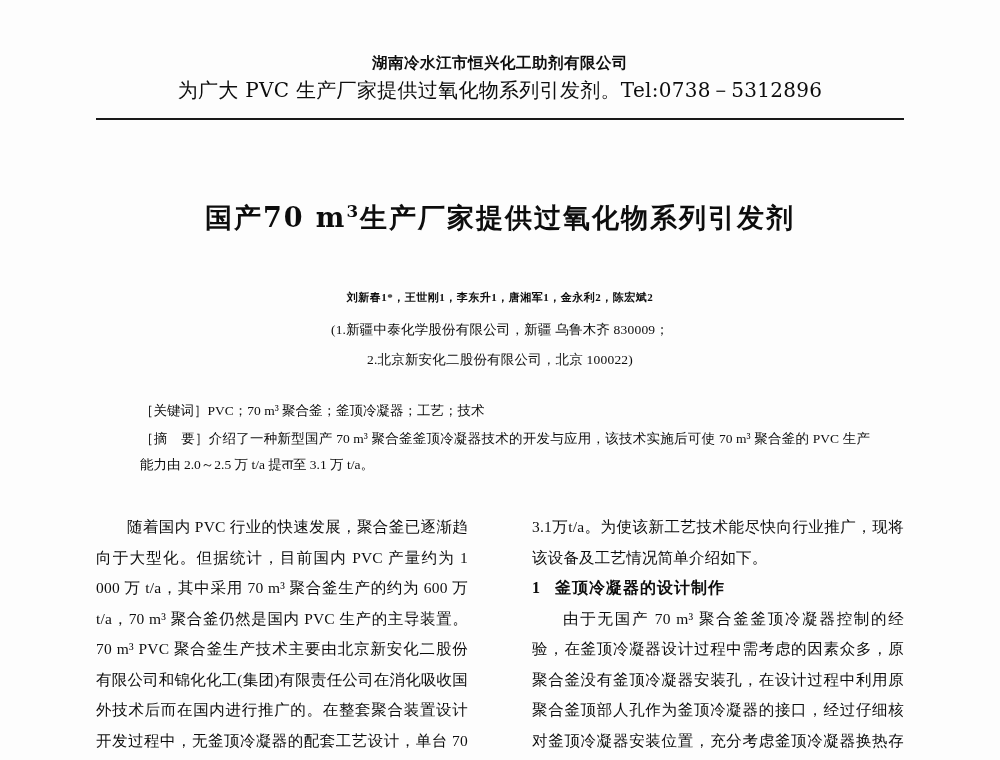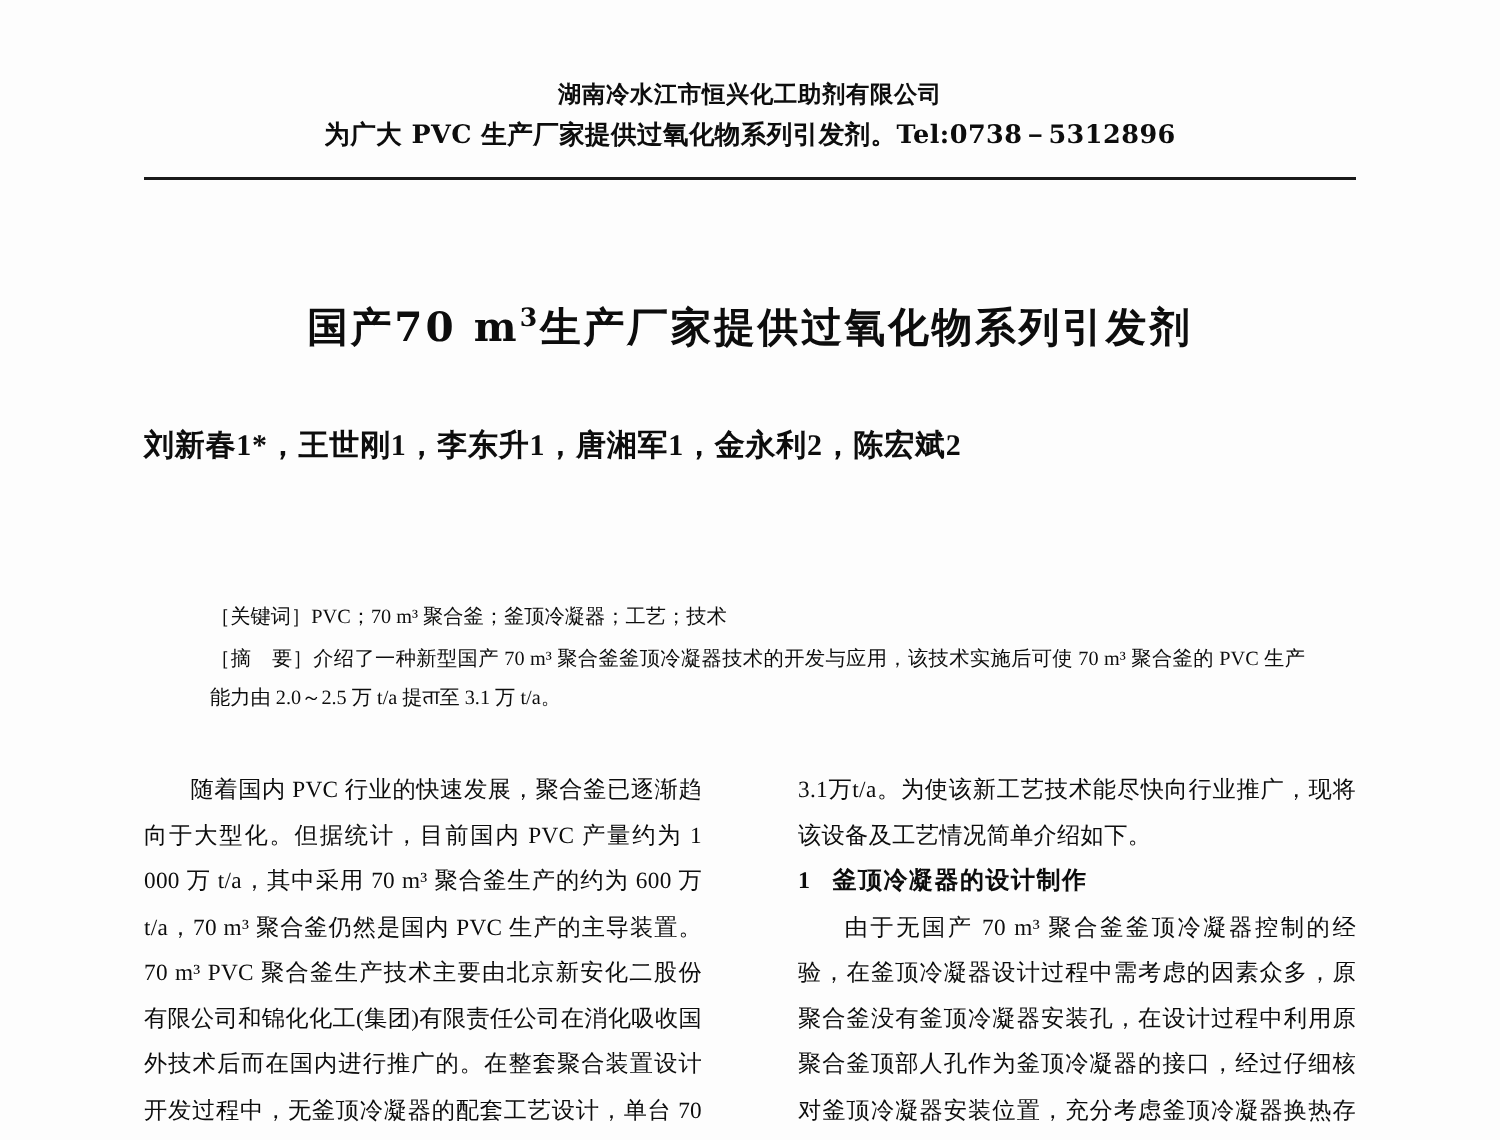--- a/index.html
+++ b/index.html
@@ -34,22 +34,22 @@
   }
   .ad-line1 {
     font-family: "DejaVu Serif", "Liberation Serif", serif;
     font-weight: bold;
     font-size: 15.5px;
     letter-spacing: 0.5px;
     line-height: 22px;
   }
   .ad-line2 {
     font-family: "DejaVu Serif", "Liberation Serif", serif;
-    font-weight: bold;
-    font-size: 17px;
+    font-weight: normal;
+    font-size: 20px;
     letter-spacing: 0.3px;
     line-height: 24px;
     margin-top: 4px;
   }
   .rule {
     position: absolute;
     left: 96px;
     top: 118px;
     width: 808px;
     border-top: 2px solid #1a1a1a;
@@ -70,22 +70,22 @@
   }
   .title .nonitalic { font-style: normal; }
   sup { font-size: 0.62em; vertical-align: super; }
 
   
   .authors {
     position: absolute;
     left: 96px;
     top: 282px;
     width: 808px;
-    text-align: left;
-    font-size: 20px;
+    text-align: center;
+    font-size: 11px;
     font-weight: bold;
     letter-spacing: 0.5px;
     line-height: 30px;
   }
   .affil {
     position: absolute;
     left: 96px;
     top: 315px;
     width: 808px;
     text-align: center;
@@ -140,20 +140,24 @@
   </div>
 
   <div class="rule"></div>
 
   <div class="title">
     <span class="nonitalic">国产</span><span class="nonitalic">70 m</span><sup class="nonitalic">3</sup><span class="nonitalic">生产厂家提供过氧化物系列引发剂</span>
   </div>
 
   <div class="authors">刘新春1*，王世刚1，李东升1，唐湘军1，金永利2，陈宏斌2</div>
 
+  <div class="affil">
+    <div>(1.新疆中泰化学股份有限公司，新疆 乌鲁木齐 830009；</div>
+    <div>2.北京新安化二股份有限公司，北京 100022)</div>
+  </div>
 
   <div class="meta">
     <div class="kw">
       <span>［关键词］</span><span>PVC；70 m³ 聚合釜；釜顶冷凝器；工艺；技术</span>
     </div>
     <div class="abs">
       <span>［摘　要］</span><span class="abs-body">介绍了一种新型国产 70 m³ 聚合釜釜顶冷凝器技术的开发与应用，该技术实施后可使 70 m³ 聚合釜的 PVC 生产能力由 2.0～2.5 万 t/a 提ता至 3.1 万 t/a。</span>
     </div>
   </div>
 

